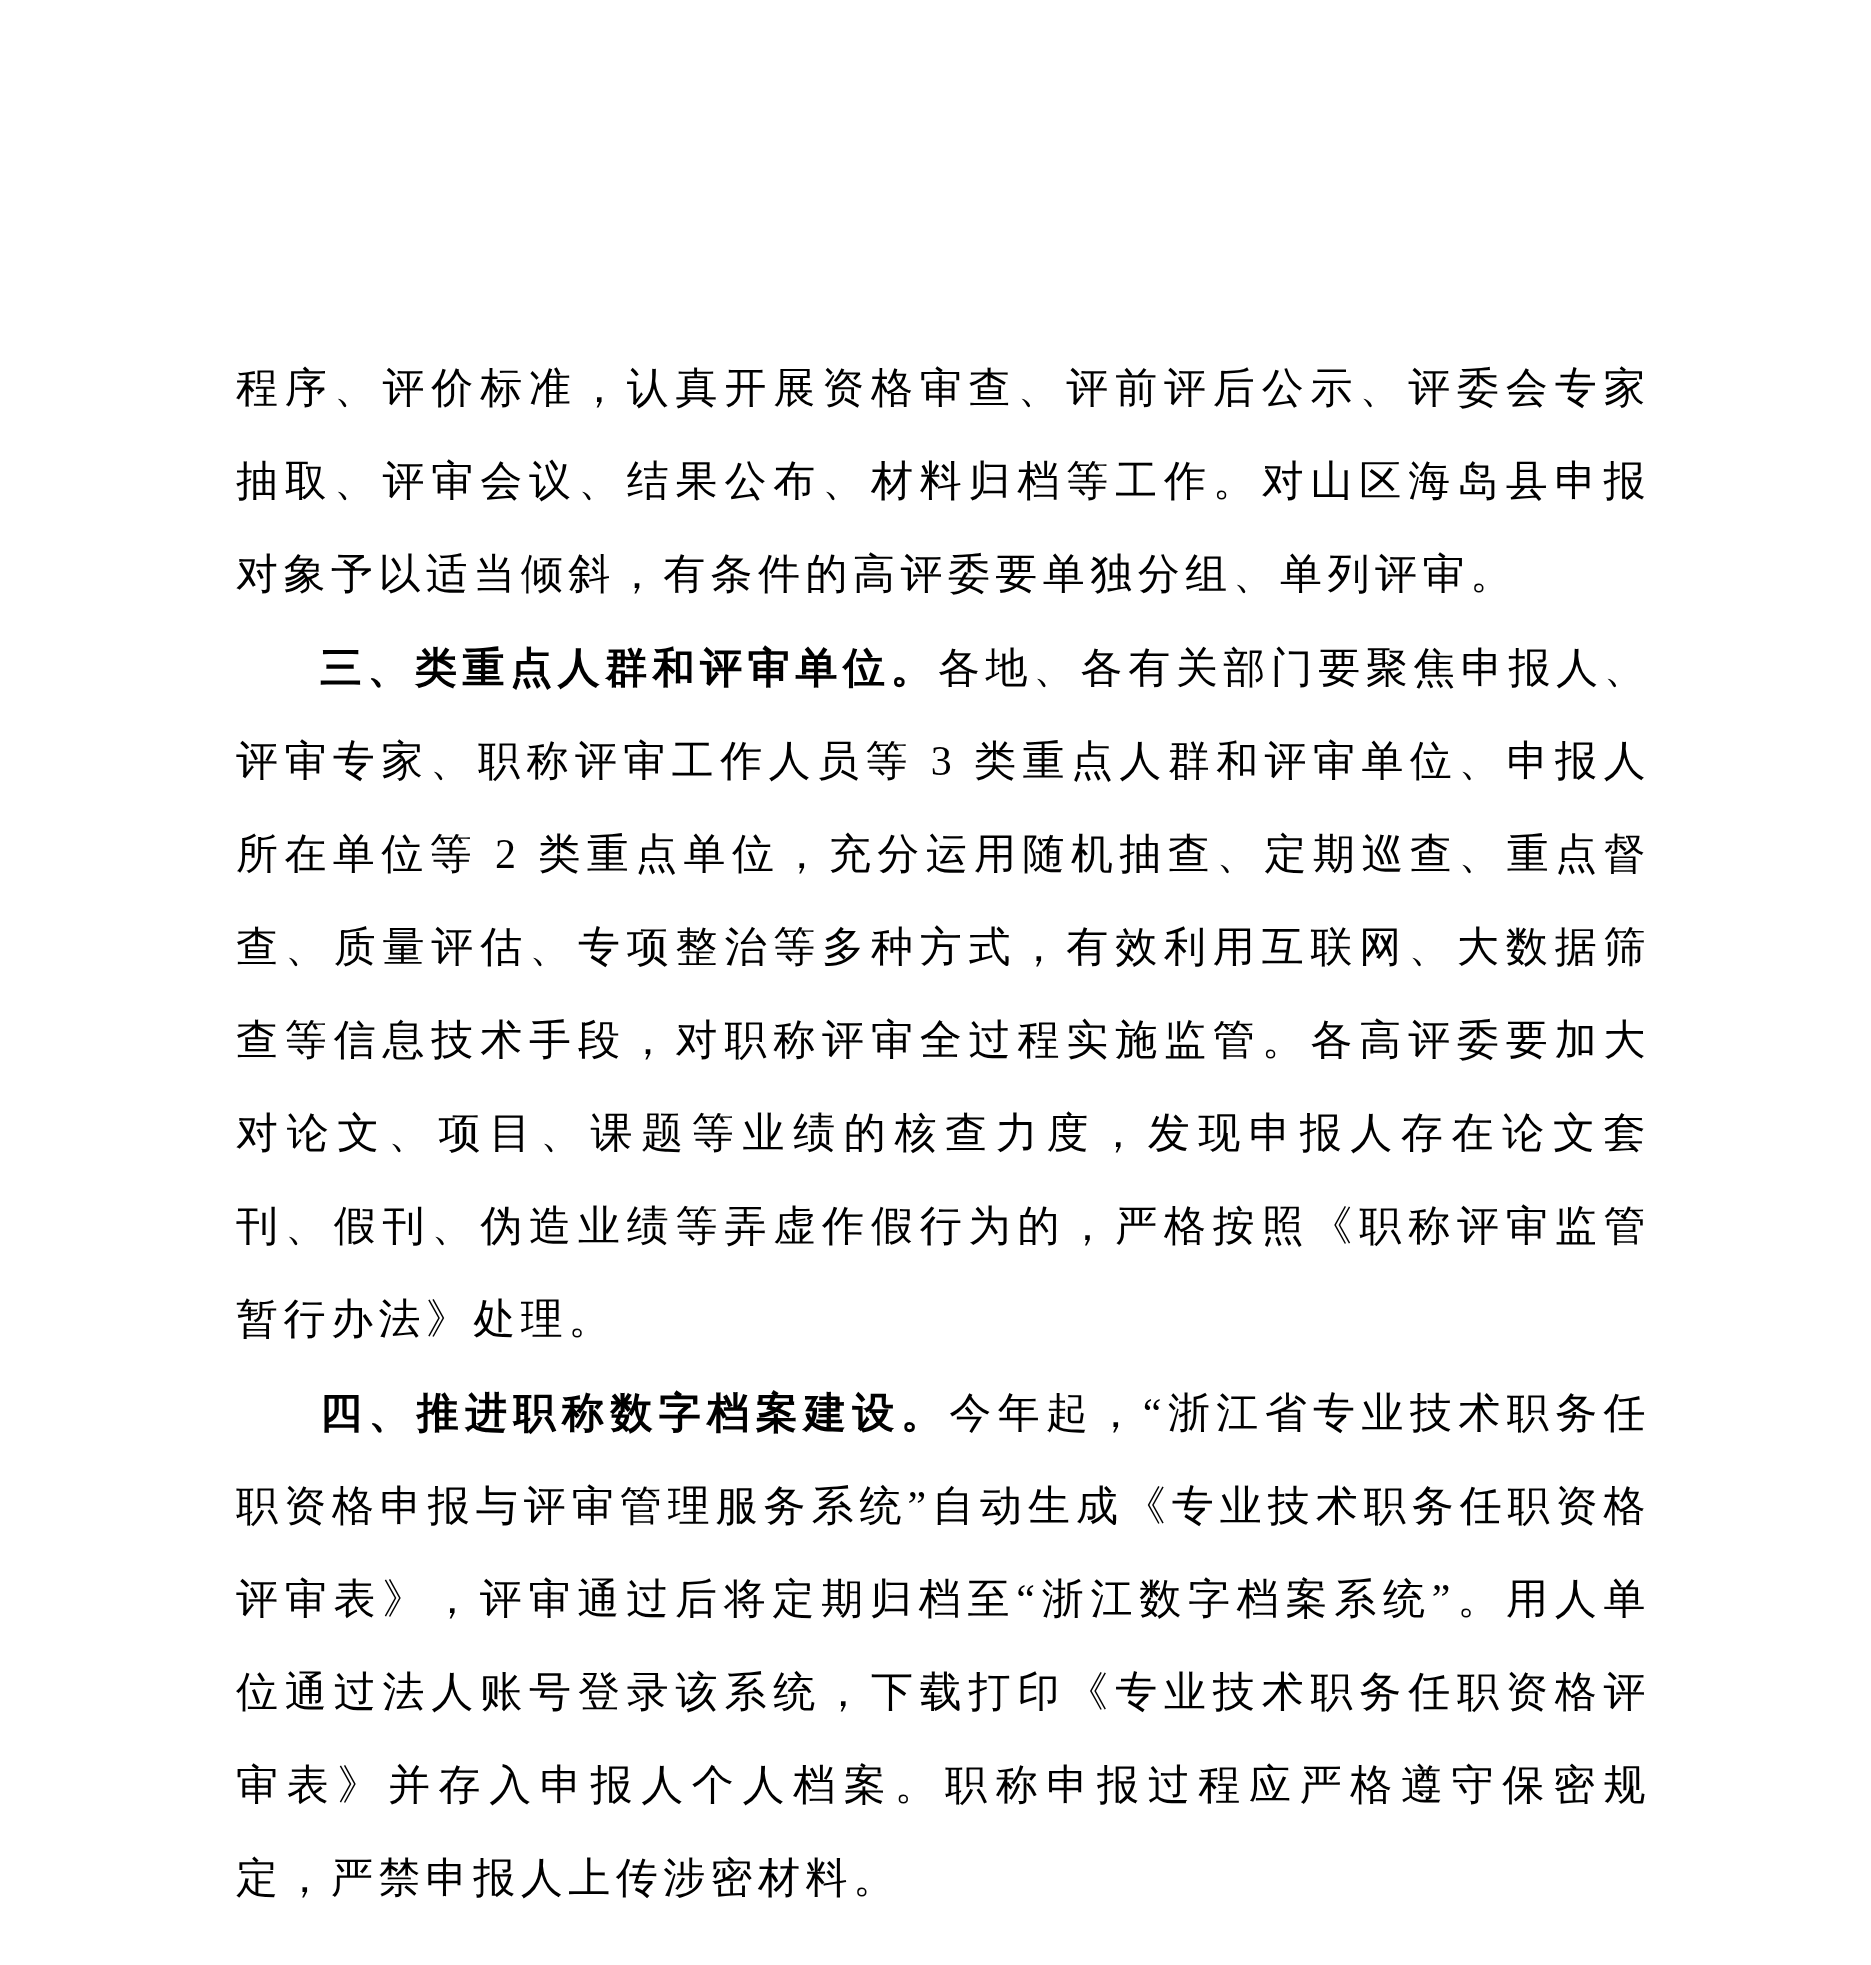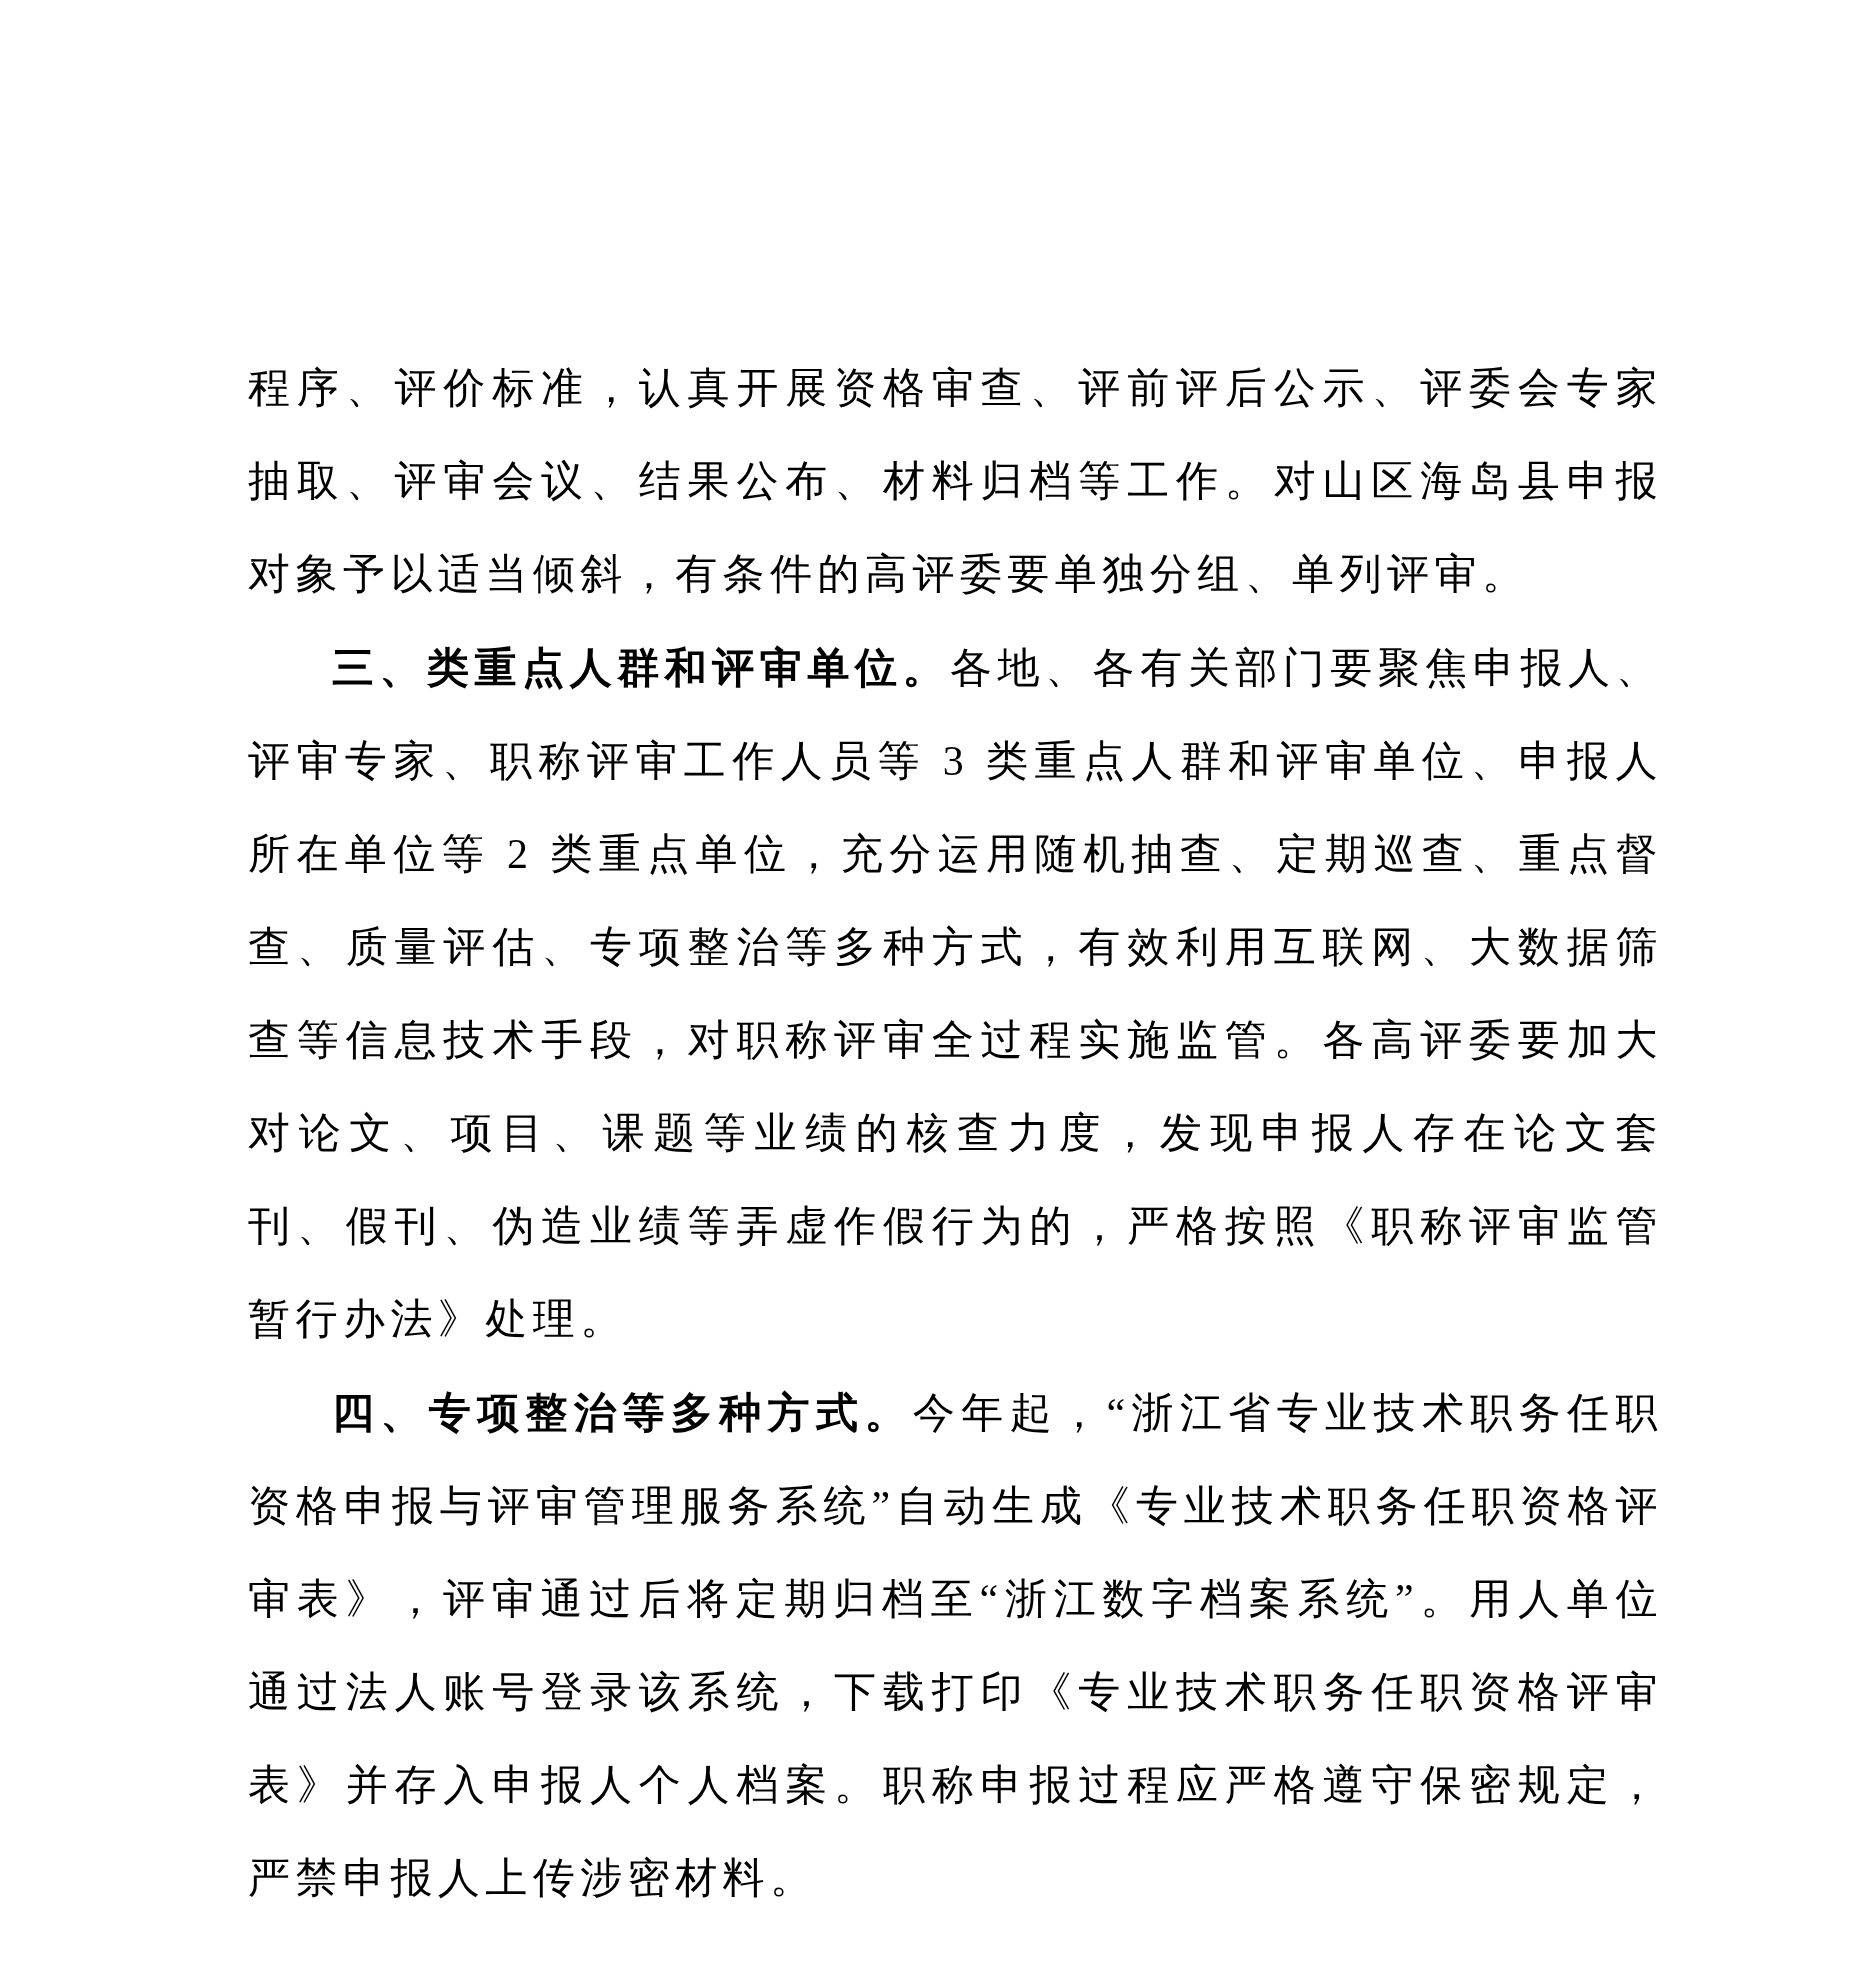--- a/index.html
+++ b/index.html
@@ -6,21 +6,21 @@
   .page{
     position:relative;
     width:1872px;height:2647px;
     background:#ffffff;
     color:#000;
     font-family:"Liberation Serif", serif;
     overflow:hidden;
   }
   .content{
     position:absolute;
-    left:248px;top:342px;width:1415px;
+    left:236px;top:342px;width:1415px;
     font-size:42px;
     line-height:93px;
     letter-spacing:0.13em;
     text-align:justify;
     text-align-last:left;
   }
   .para{margin:0;padding:0;}
   .para.indent{text-indent:2em;}
   .seg{font-weight:400;}
   .seg.bold{font-weight:700;font-family:"Liberation Sans", sans-serif;}
@@ -32,19 +32,19 @@
   }
 </style>
 </head>
 <body>
 
 <div class="page">
 
   <div class="content" id="paragraphs">
       <p class="para"><span class="seg">程序、评价标准，认真开展资格审查、评前评后公示、评委会专家抽取、评审会议、结果公布、材料归档等工作。对山区海岛县申报对象予以适当倾斜，有条件的高评委要单独分组、单列评审。</span></p>
       <p class="para indent"><span class="seg bold">三、类重点人群和评审单位。</span><span class="seg">各地、各有关部门要聚焦申报人、评审专家、职称评审工作人员等 3 类重点人群和评审单位、申报人所在单位等 2 类重点单位，充分运用随机抽查、定期巡查、重点督查、质量评估、专项整治等多种方式，有效利用互联网、大数据筛查等信息技术手段，对职称评审全过程实施监管。各高评委要加大对论文、项目、课题等业绩的核查力度，发现申报人存在论文套刊、假刊、伪造业绩等弄虚作假行为的，严格按照《职称评审监管暂行办法》处理。</span></p>
-      <p class="para indent"><span class="seg bold">四、专项整治等多种方式。</span><span class="seg">今年起，“浙江省专业技术职务任职资格申报与评审管理服务系统”自动生成《专业技术职务任职资格评审表》，评审通过后将定期归档至“浙江数字档案系统”。用人单位通过法人账号登录该系统，下载打印《专业技术职务任职资格评审表》并存入申报人个人档案。职称申报过程应严格遵守保密规定，严禁申报人上传涉密材料。</span></p>
+      <p class="para indent"><span class="seg bold">四、推进职称数字档案建设。</span><span class="seg">今年起，“浙江省专业技术职务任职资格申报与评审管理服务系统”自动生成《专业技术职务任职资格评审表》，评审通过后将定期归档至“浙江数字档案系统”。用人单位通过法人账号登录该系统，下载打印《专业技术职务任职资格评审表》并存入申报人个人档案。职称申报过程应严格遵守保密规定，严禁申报人上传涉密材料。</span></p>
     </div>
 
   <div class="attachment">附件：2025 年度高级职称评审委员会评审计划</div>
 
 </div>
 
 
 </body></html>

